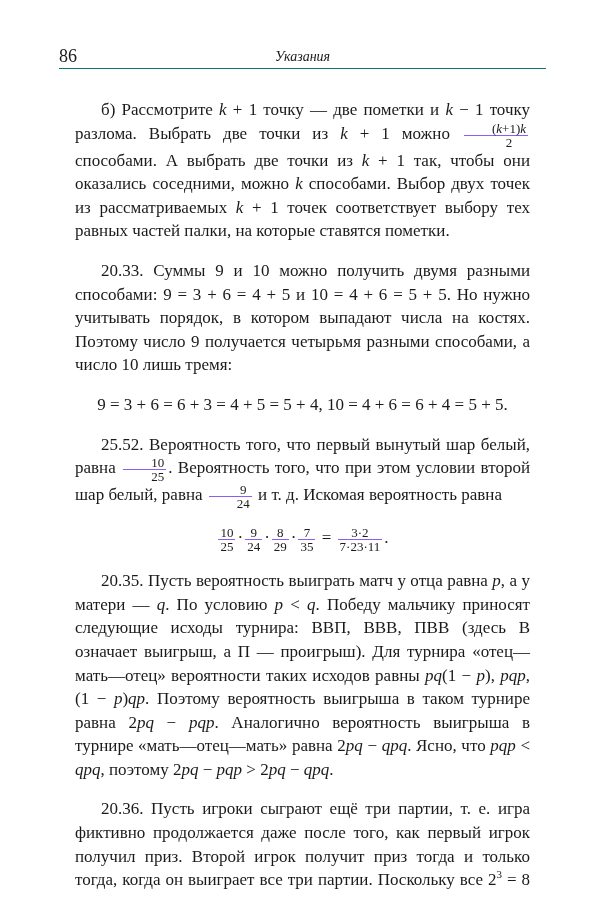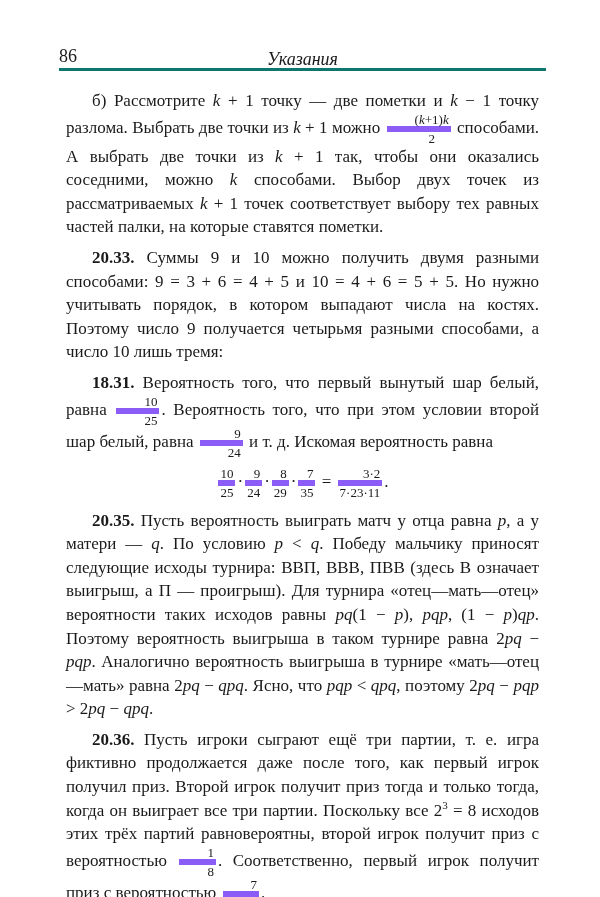--- a/index.html
+++ b/index.html
@@ -1,49 +1,50 @@
 <!DOCTYPE html>
 <html><head>
 <meta charset="utf-8">
 <style>
   html, body { margin:0; padding:0; background:#ffffff; }
   body { width:600px; height:897px; position:relative; overflow:hidden;
          font-family:"Liberation Serif","DejaVu Serif",serif; color:#1a1a1a; }
   .header { position:absolute; left:59px; top:46px; width:487px; height:22px;
-            border-bottom:3px solid #0f766e; }
+            border-bottom:1px solid #0f766e; }
   .pnum { position:absolute; left:0; top:0; font-size:18px; }
   .rtitle { position:absolute; left:0; right:0; top:3px; text-align:center;
-            font-style:italic; font-size:18px; }
+            font-style:italic; font-size:14px; }
   .content { position:absolute; left:59px; top:82px; width:487px; font-size:17px;
              line-height:23.6px; text-align:justify; }
-  p { margin:7px; text-indent:26px; }
-  .num { font-weight:bold; }
+  p { margin:16px; text-indent:26px; }
+  .num { font-weight:normal; }
   i { font-style:italic; }
   .frac { display:inline-block; vertical-align:middle; text-align:center;
           font-size:13px; line-height:13px; margin:0 2px; }
   .frac > span { display:block; padding:0 2px; }
-  .frac > span.n { border-bottom:6px solid #8b5cf6;text-align:right; }
+  .frac > span.n { border-bottom:1px solid #8b5cf6; }
   .display { text-align:center; text-indent:0; margin:8px 0 10px 0; }
   sup { font-size:11px; line-height:0; }
 </style>
 </head>
 <body>
 
 <div class="header">
   <span class="pnum">86</span>
   <span class="rtitle">Указания</span>
 </div>
 
 <div class="content">
 
   <p>б) Рассмотрите <i>k</i> + 1 точку — две пометки и <i>k</i> − 1 точку разлома. Выбрать две точки из <i>k</i> + 1 можно <span class="frac"><span class="n">(<i>k</i>+1)<i>k</i></span><span>2</span></span> способами. А выбрать две точки из <i>k</i> + 1 так, чтобы они оказались соседними, можно <i>k</i> способами. Выбор двух точек из рассматриваемых <i>k</i> + 1 точек соответствует выбору тех равных частей палки, на которые ставятся пометки.</p>
 
   <p><span class="num">20.33.</span> Суммы 9 и 10 можно получить двумя разными способами: 9 = 3 + 6 = 4 + 5 и 10 = 4 + 6 = 5 + 5. Но нужно учитывать порядок, в котором выпадают числа на костях. Поэтому число 9 получается четырьмя разными способами, а число 10 лишь тремя:</p>
+  <p class="display">9 = 3 + 6 = 6 + 3 = 4 + 5 = 5 + 4,    10 = 4 + 6 = 6 + 4 = 5 + 5.</p>
 
-  <p><span class="num">18.31.</span> Вероятность того, что первый вынутый шар белый, равна <span class="frac"><span class="n">10</span><span>25</span></span>. Вероятность того, что при этом условии второй шар белый, равна <span class="frac"><span class="n">9</span><span>24</span></span> и т. д. Искомая вероятность равна</p>
+  <p><span class="num">25.52.</span> Вероятность того, что первый вынутый шар белый, равна <span class="frac"><span class="n">10</span><span>25</span></span>. Вероятность того, что при этом условии второй шар белый, равна <span class="frac"><span class="n">9</span><span>24</span></span> и т. д. Искомая вероятность равна</p>
   <p class="display"><span class="frac"><span class="n">10</span><span>25</span></span>·<span class="frac"><span class="n">9</span><span>24</span></span>·<span class="frac"><span class="n">8</span><span>29</span></span>·<span class="frac"><span class="n">7</span><span>35</span></span> = <span class="frac"><span class="n">3·2</span><span>7·23·11</span></span>.</p>
 
   <p><span class="num">20.35.</span> Пусть вероятность выиграть матч у отца равна <i>p</i>, а у матери — <i>q</i>. По условию <i>p</i> &lt; <i>q</i>. Победу мальчику приносят следующие исходы турнира: ВВП, ВВВ, ПВВ (здесь В означает выигрыш, а П — проигрыш). Для турнира «отец—мать—отец» вероятности таких исходов равны <i>pq</i>(1 − <i>p</i>), <i>pqp</i>, (1 − <i>p</i>)<i>qp</i>. Поэтому вероятность выигрыша в таком турнире равна 2<i>pq</i> − <i>pqp</i>. Аналогично вероятность выигрыша в турнире «мать—отец—мать» равна 2<i>pq</i> − <i>qpq</i>. Ясно, что <i>pqp</i> &lt; <i>qpq</i>, поэтому 2<i>pq</i> − <i>pqp</i> &gt; 2<i>pq</i> − <i>qpq</i>.</p>
 
   <p><span class="num">20.36.</span> Пусть игроки сыграют ещё три партии, т. е. игра фиктивно продолжается даже после того, как первый игрок получил приз. Второй игрок получит приз тогда и только тогда, когда он выиграет все три партии. Поскольку все 2<sup>3</sup> = 8 исходов этих трёх партий равновероятны, второй игрок получит приз с вероятностью <span class="frac"><span class="n">1</span><span>8</span></span>. Соответственно, первый игрок получит приз с вероятностью <span class="frac"><span class="n">7</span><span>8</span></span>.</p>
 
   <p><span class="num">20.37.</span> а) Пусть в ящике лежит <i>m</i> красных носков и <i>n</i> чёрных. Вероятность того, что первый выбранный носок красный, равна . При условии, что первый выбранный носок красный, вероятность того, что второй носок тоже красный, равна . Поэтому вероятность того, что оба носка красные, равна ·. Таким</p>
 </div>
 
 </body></html>

